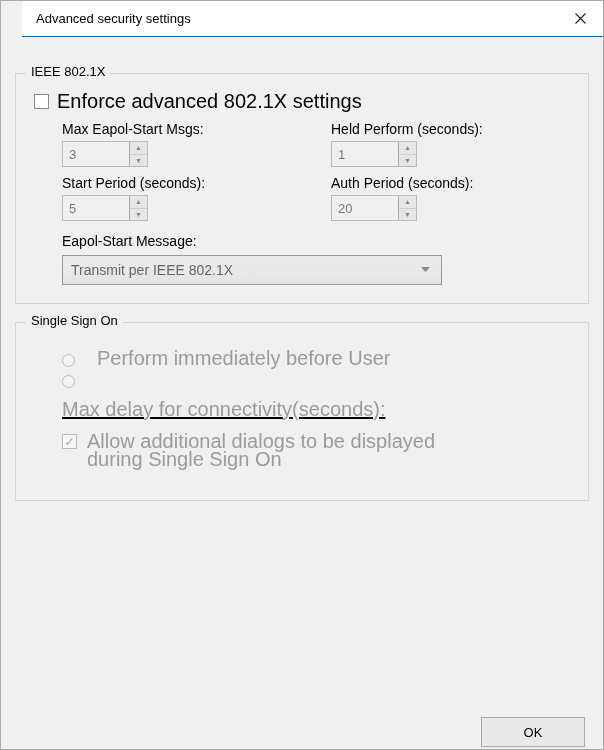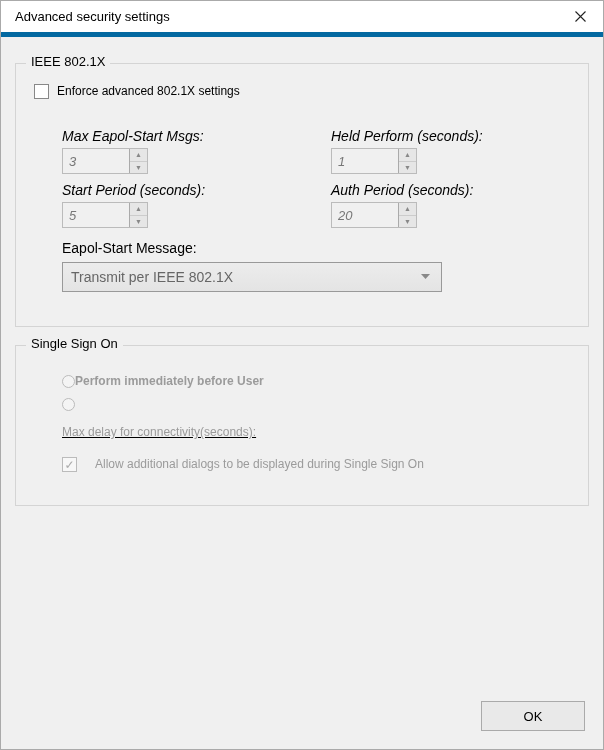--- a/index.html
+++ b/index.html
@@ -13,38 +13,39 @@
   }
   .window {
     width: 604px; height: 750px;
     background: #f0f0f0;
     border: 1px solid #aaa;
     position: relative;
   }
   .titlebar {
     height: 36px;
     background: #fff;
-    border-bottom: 5px solid #0369a1;
+    border-bottom: 1px solid #0369a1;
     display: flex;
     align-items: center;
     justify-content: space-between;
     padding: 0 0 0 14px;
+    margin-left: 21px;
   }
   .title-text {
     font-size: 13px;
     color: #000;
   }
   .close-btn {
     width: 46px; height: 36px;
     display: flex; align-items: center; justify-content: center;
     cursor: default;
   }
   .close-btn svg { width: 11px; height: 11px; }
   .content {
-    padding: 16px 14px 12px 14px;
+    padding: 26px 14px 12px 14px;
   }
   .groupbox {
     border: 1px solid #d4d4d4;
     margin: 10px 0 18px 0;
     padding: 18px 18px 18px 18px;
     position: relative;
   }
   .group-label {
     position: absolute;
     top: -10px;
@@ -70,29 +71,28 @@
     margin-top: 2px;
   }
   .checkbox.checked::after {
     content: "✓";
     font-size: 12px;
     line-height: 1;
     color: #444;
   }
   .checkbox.disabled { border-color: #bbb; background: #f7f7f7; }
   .checkbox.disabled.checked::after { color: #aaa; }
-  .cb-label { font-size: 12px; line-height: 18px; }
+  .cb-label { font-size: 20px; line-height: 18px; }
   .cb-label.disabled { color: #9b9b9b; }
   .fields {
     display: grid;
     grid-template-columns: 1fr 1fr;
     column-gap: 30px;
     row-gap: 8px;
-    margin: 28px 0 12px 28px;
-    font-style: italic;
+    margin: 11px 0 12px 28px;
   }
   .field-label { font-size: 14px; margin-bottom: 4px; }
   .numeric {
     display: inline-flex;
     width: 86px;
     height: 26px;
     border: 1px solid #999;
   }
   .numeric.disabled {
     border-color: #bbb;
@@ -118,21 +118,21 @@
     display: flex;
     align-items: center;
     justify-content: center;
     font-size: 7px;
     color: #888;
     border-bottom: 1px solid #ccc;
   }
   .spin-btn:last-child { border-bottom: none; }
   .full-row { margin: 10px 0 4px 28px; }
   .select {
-    margin: 6px 0 16px 28px;
+    margin: 6px 0 0 28px;
     width: calc(100% - 28px);
     max-width: 380px;
     height: 30px;
     border: 1px solid #999;
     background: linear-gradient(#ececec,#e4e4e4);
     display: flex;
     align-items: center;
     padding: 0 8px;
     color: #666;
     font-size: 14px;
@@ -140,50 +140,49 @@
   }
   .select .arrow {
     position: absolute;
     right: 6px; top: 0; bottom: 0;
     width: 20px;
     display: flex; align-items: center; justify-content: center;
   }
   .select .arrow svg { width: 9px; height: 6px; }
   .radio-row {
     display: flex;
-    align-items: center;
-    gap: 0;
+    align-items: flex-end;
+    gap: 22px;
     margin: 8px 0 8px 28px;
-    font-weight: bold;
   }
   .radio {
     width: 13px; height: 13px;
     border: 1px solid #bbb;
     border-radius: 50%;
     background: #f4f4f4;
     flex-shrink: 0;
   }
   .row-inline {
     display: flex;
     align-items: center;
     justify-content: space-between;
     margin: 12px 0 12px 28px;
     text-decoration: underline;
   }
   .sub-check {
     display: flex;
     align-items: flex-start;
-    gap: 18px;
+    gap: 10px;
     margin: 14px 0 14px 28px;
   }
   .sub-check .cb-label { max-width: 400px; }
   .buttons {
     position: absolute;
     right: 18px;
-    bottom: 18px;
+    bottom: 2px;
     display: flex;
     gap: 10px;
   }
   .btn {
     width: 104px;
     height: 30px;
     background: #e9e9e9;
     border: 1px solid #aaa;
     display: flex;
     align-items: center;

